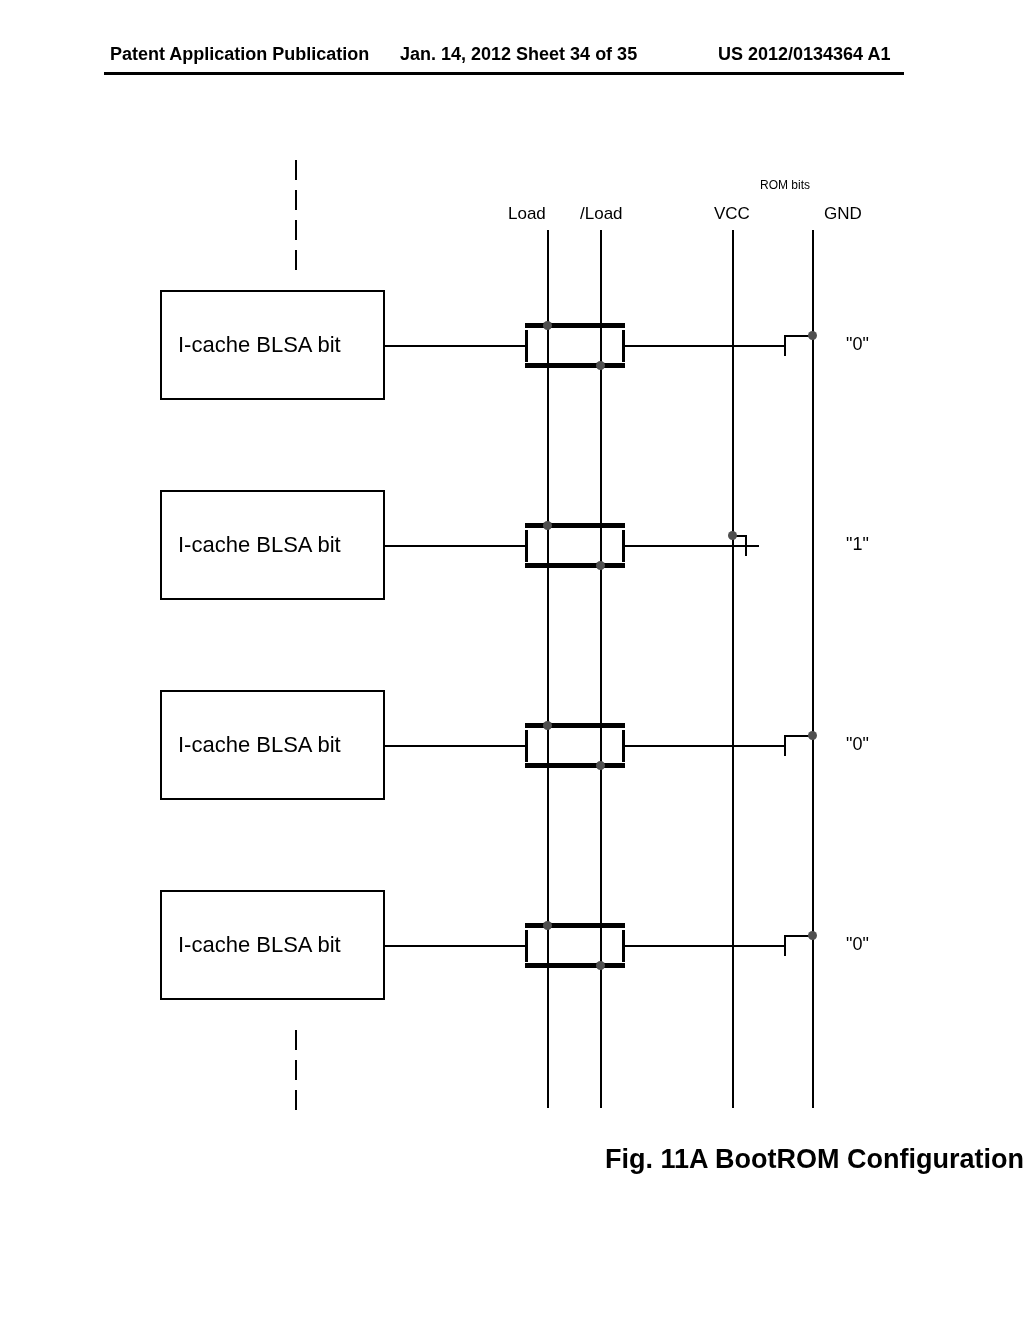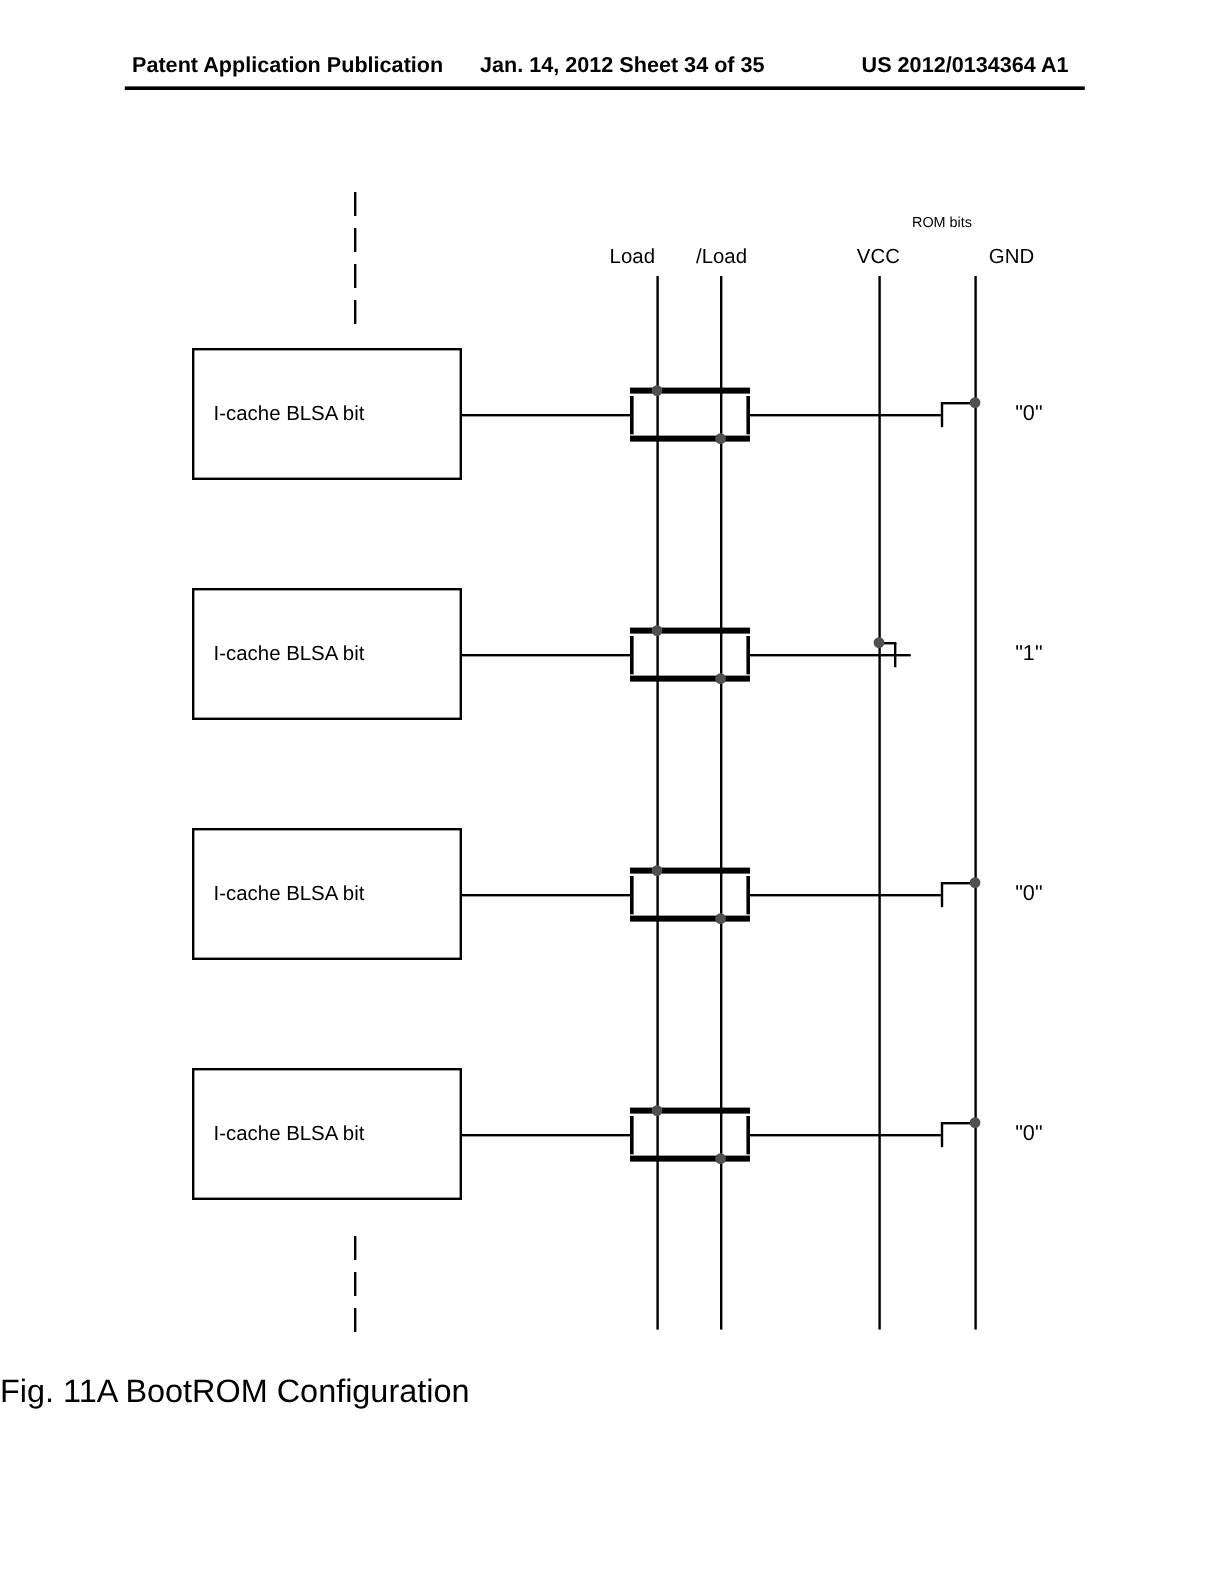--- a/index.html
+++ b/index.html
@@ -61,21 +61,21 @@
   .row { position: absolute; left: 0; width: 100%; }
   .bitbox {
     position: absolute;
     left: 40px;
     width: 225px;
     height: 110px;
     border: 2px solid #000;
     display: flex;
     align-items: center;
     padding-left: 16px;
-    font-size: 17px;
+    font-size: 22px;
   }
   .hline {
     position: absolute;
     height: 2px;
     background: #000;
   }
   .tgate-top, .tgate-bot {
     position: absolute;
     height: 5px;
     background: #000;
@@ -109,22 +109,23 @@
   }
   .val-label {
     position: absolute;
     font-size: 18px;
   }
   .caption {
     position: absolute;
     top: 1144px;
     left: 0;
     width: 100%;
-    text-align: left;
+    text-align: right;
     font-size: 27px;
+    font-weight: bold;
   }
 </style>
 </head>
 <body>
 
 <div class="header">
   <span class="left">Patent Application Publication</span>
   <span class="mid">Jan. 14, 2012  Sheet 34 of 35</span>
   <span class="right">US 2012/0134364 A1</span>
 </div>

